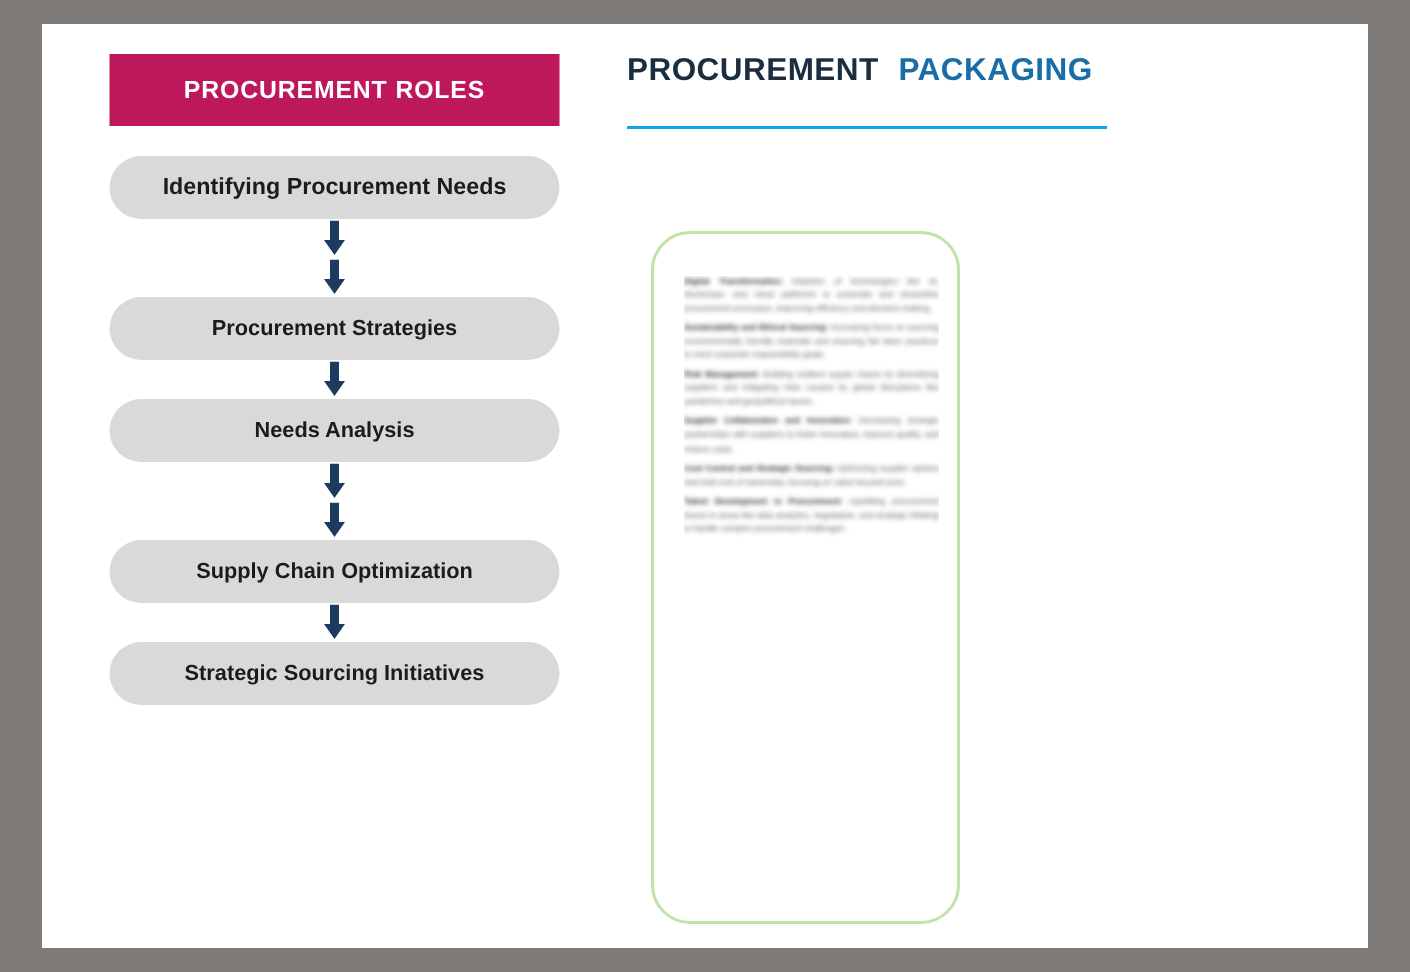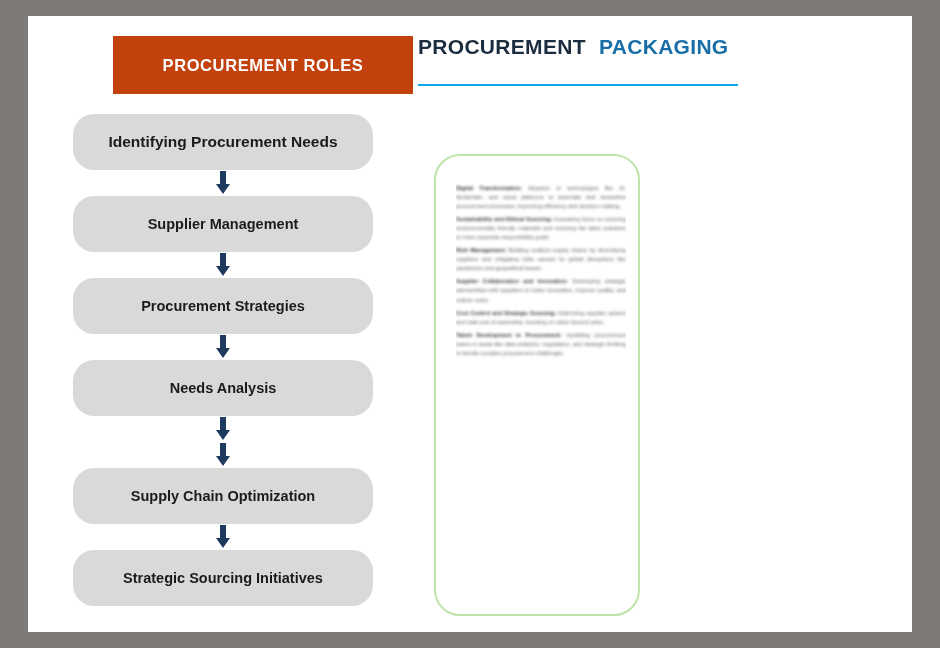--- a/index.html
+++ b/index.html
@@ -24,37 +24,36 @@
 
   
   .left-col {
     position: absolute;
     left: 45px;
     top: 20px;
     width: 300px;
   }
   .roles-header {
     width: 300px;
-    height: 58px;
-    background: #c2410c;
+    height: 48px;
+    background: #be185d;
     color: #ffffff;
     display: flex;
     align-items: center;
     justify-content: center;
     font-size: 16.5px;
     font-weight: bold;
     letter-spacing: 0.6px;
-    margin-left: 40px;
   }
   .flow {
     margin-top: 20px;
   }
   .pill {
     width: 300px;
-    height: 56px;
+    height: 42px;
     background: #d9d9d9;
     border-radius: 21px;
     display: flex;
     align-items: center;
     justify-content: center;
     color: #1b1b1b;
     font-size: 14.5px;
     font-weight: bold;
     box-sizing: border-box;
     padding: 0 14px;
@@ -155,21 +154,20 @@
     <div class="flow">
 
       <div class="pill first">Identifying Procurement Needs</div>
 
       <div class="arrow">
         <svg width="18" height="24" viewBox="0 0 18 24" aria-hidden="true">
           <path d="M6 0 h6 v13 h4 L9 23 L2 13 h4 z" fill="#1f3a5f"></path>
         </svg>
       </div>
 
-      <div class="pill">Supplier Management</div>
 
       <div class="arrow">
         <svg width="18" height="24" viewBox="0 0 18 24" aria-hidden="true">
           <path d="M6 0 h6 v13 h4 L9 23 L2 13 h4 z" fill="#1f3a5f"></path>
         </svg>
       </div>
 
       <div class="pill">Procurement Strategies</div>
 
       <div class="arrow">

